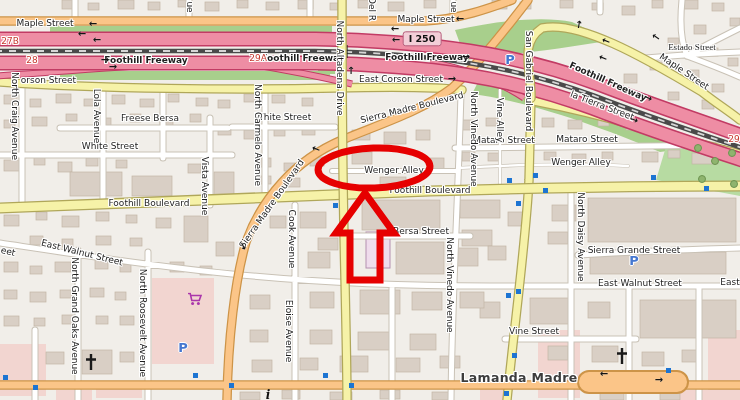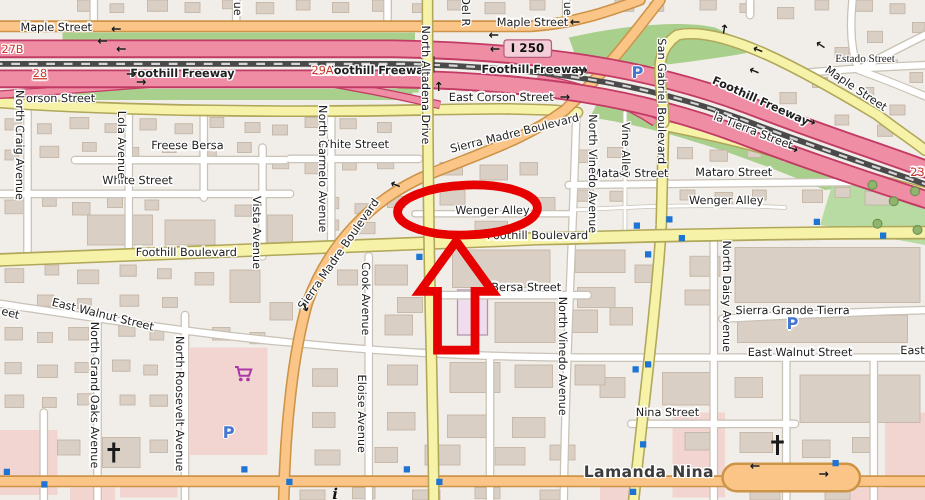--- a/index.html
+++ b/index.html
@@ -301,34 +301,34 @@
       <div class="lbl" style="left: 587px; top: 139px; transform: translate(-50%, -50%);">Mataro Street</div>
       <div class="lbl" style="left: 499px; top: 120px; transform: translate(-50%, -50%) rotate(90deg);">Vine Alley</div>
       <div class="lbl" style="left: 473px; top: 139px; transform: translate(-50%, -50%) rotate(90deg);">North Vinedo Avenue</div>
       <div class="lbl" style="left: 449px; top: 285px; transform: translate(-50%, -50%) rotate(90deg);">North Vinedo Avenue</div>
       <div class="lbl" style="left: 528px; top: 81px; transform: translate(-50%, -50%) rotate(90deg);">San Gabriel Boulevard</div>
       <div class="lbl" style="left: 149px; top: 203px; transform: translate(-50%, -50%);">Foothill Boulevard</div>
       <div class="lbl" style="left: 430px; top: 190px; transform: translate(-50%, -50%);">Foothill Boulevard</div>
       <div class="lbl" style="left: 421px; top: 231px; transform: translate(-50%, -50%);">Bersa Street</div>
       <div class="lbl" style="left: 291px; top: 239px; transform: translate(-50%, -50%) rotate(90deg);">Cook Avenue</div>
       <div class="lbl" style="left: 288px; top: 331px; transform: translate(-50%, -50%) rotate(90deg);">Eloise Avenue</div>
-      <div class="lbl" style="left: 634px; top: 250px; transform: translate(-50%, -50%);">Sierra Grande Tierra</div>
+      <div class="lbl" style="left: 634px; top: 250px; transform: translate(-50%, -50%);">Sierra Grande Street</div>
       <div class="lbl" style="left: 82px; top: 253px; transform: translate(-50%, -50%) rotate(14deg);">East Walnut Street</div>
       <div class="lbl" style="left: 8px; top: 252px; transform: translate(-50%, -50%) rotate(14deg);">eet</div>
       <div class="lbl" style="left: 640px; top: 283px; transform: translate(-50%, -50%);">East Walnut Street</div>
       <div class="lbl" style="left: 730px; top: 282px; transform: translate(-50%, -50%);">East</div>
       <div class="lbl" style="left: 74px; top: 316px; transform: translate(-50%, -50%) rotate(90deg);">North Grand Oaks Avenue</div>
       <div class="lbl" style="left: 142px; top: 323px; transform: translate(-50%, -50%) rotate(90deg);">North Roosevelt Avenue</div>
       <div class="lbl" style="left: 580px; top: 237px; transform: translate(-50%, -50%) rotate(90deg);">North Daisy Avenue</div>
-      <div class="lbl" style="left: 534px; top: 331px; transform: translate(-50%, -50%);">Nina Street</div>
-      <div class="lbl place" style="left: 519px; top: 378px; transform: translate(-50%, -50%);">Lamanda Nina</div>
+      <div class="lbl" style="left: 534px; top: 331px; transform: translate(-50%, -50%);">Vine Street</div>
+      <div class="lbl place" style="left: 519px; top: 378px; transform: translate(-50%, -50%);">Lamanda Madre</div>
       <div class="lbl exit" style="left: 10px; top: 41px; transform: translate(-50%, -50%);">27B</div>
-      <div class="lbl exit" style="left: 32px; top: 60px; transform: translate(-50%, -50%); text-decoration: underline;">28</div>
+      <div class="lbl exit" style="left: 32px; top: 60px; transform: translate(-50%, -50%);">28</div>
       <div class="lbl exit" style="left: 258px; top: 58px; transform: translate(-50%, -50%);">29A</div>
-      <div class="lbl exit" style="left: 734px; top: 139px; transform: translate(-50%, -50%);">23</div>
+      <div class="lbl exit" style="left: 734px; top: 139px; transform: translate(-50%, -50%);">29</div>
       <div class="ow" style="left: 93px; top: 24px; transform: translate(-50%, -50%);">←</div>
       <div class="ow" style="left: 460px; top: 19px; transform: translate(-50%, -50%);">←</div>
       <div class="ow" style="left: 82px; top: 34px; transform: translate(-50%, -50%);">←</div>
       <div class="ow" style="left: 97px; top: 40px; transform: translate(-50%, -50%);">←</div>
       <div class="ow" style="left: 395px; top: 29px; transform: translate(-50%, -50%);">←</div>
       <div class="ow" style="left: 396px; top: 40px; transform: translate(-50%, -50%);">←</div>
       <div class="ow" style="left: 105px; top: 60px; transform: translate(-50%, -50%);">→</div>
       <div class="ow" style="left: 113px; top: 67px; transform: translate(-50%, -50%);">→</div>
       <div class="ow" style="left: 466px; top: 57px; transform: translate(-50%, -50%);">→</div>
       <div class="ow" style="left: 452px; top: 79px; transform: translate(-50%, -50%);">→</div>

